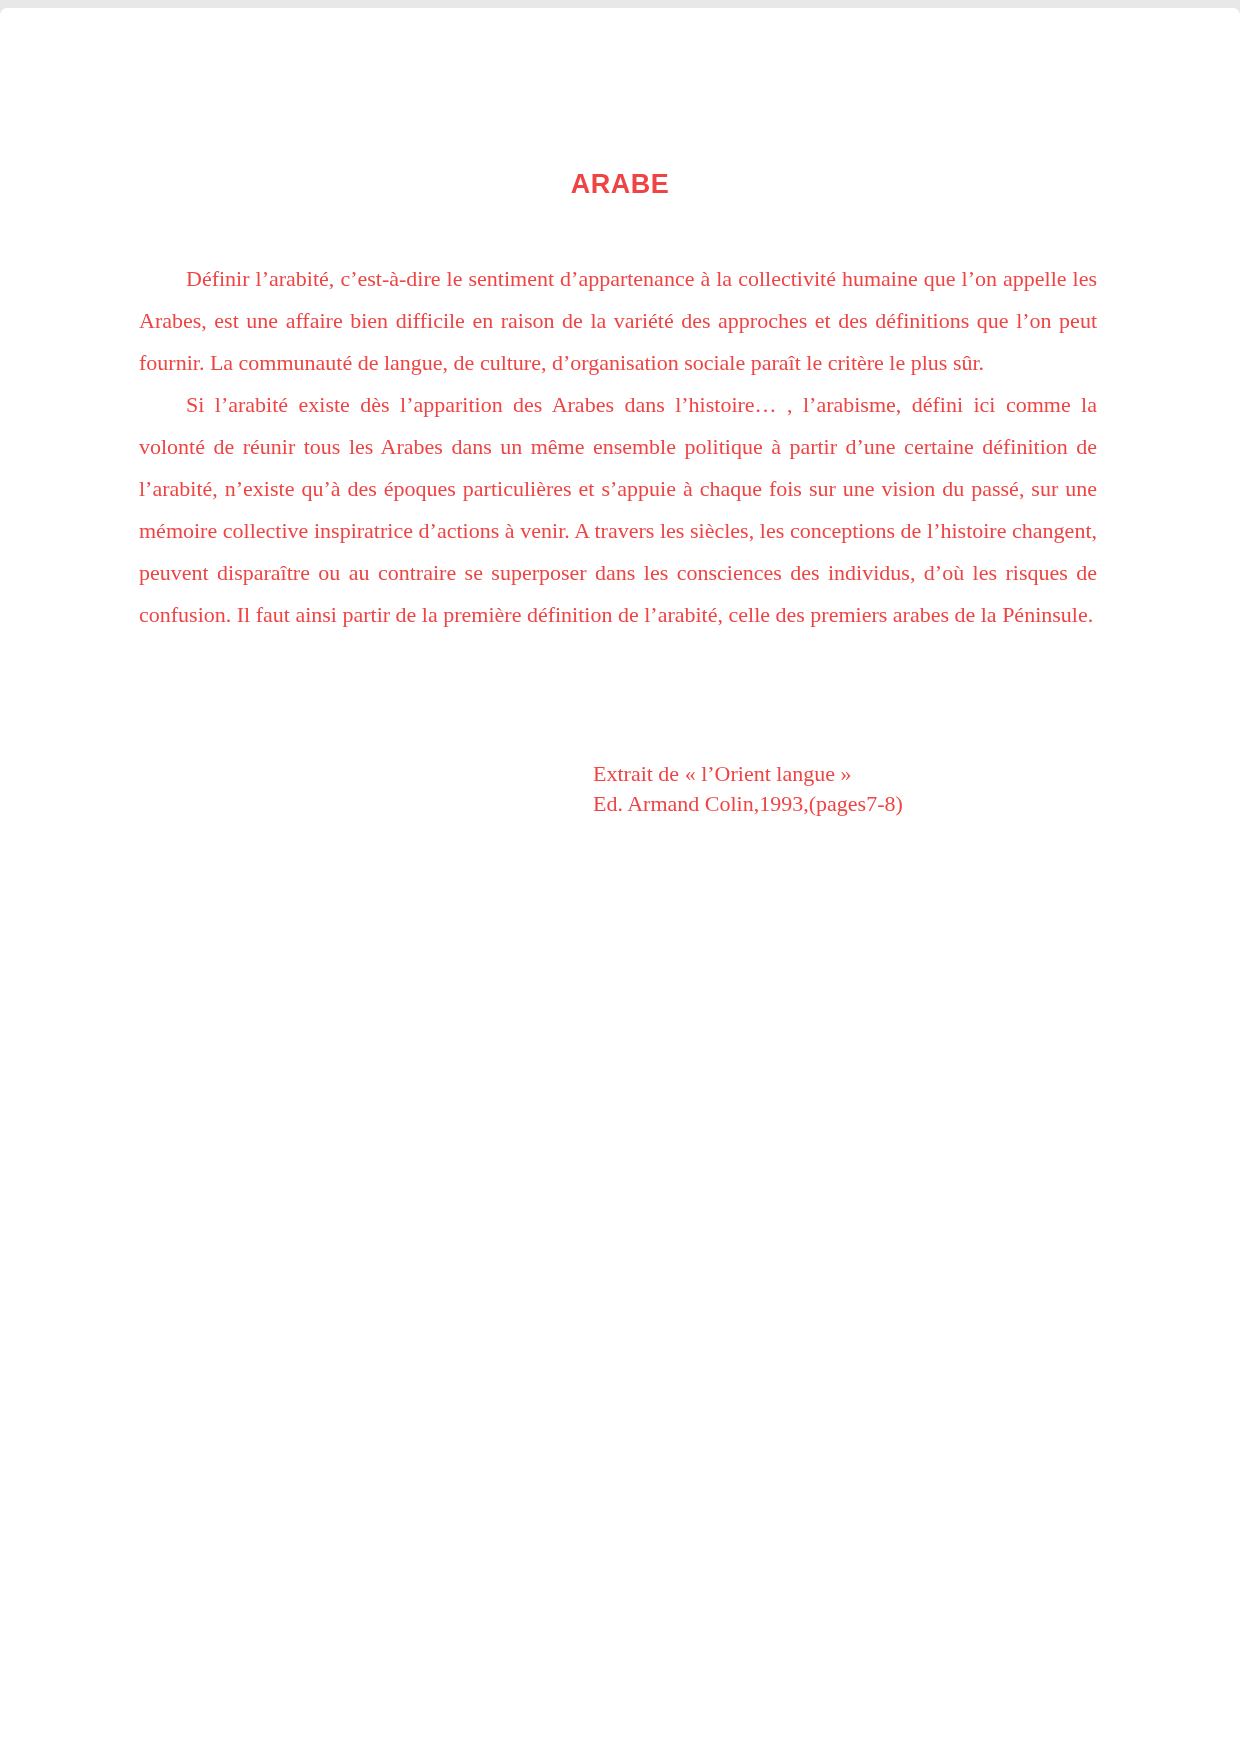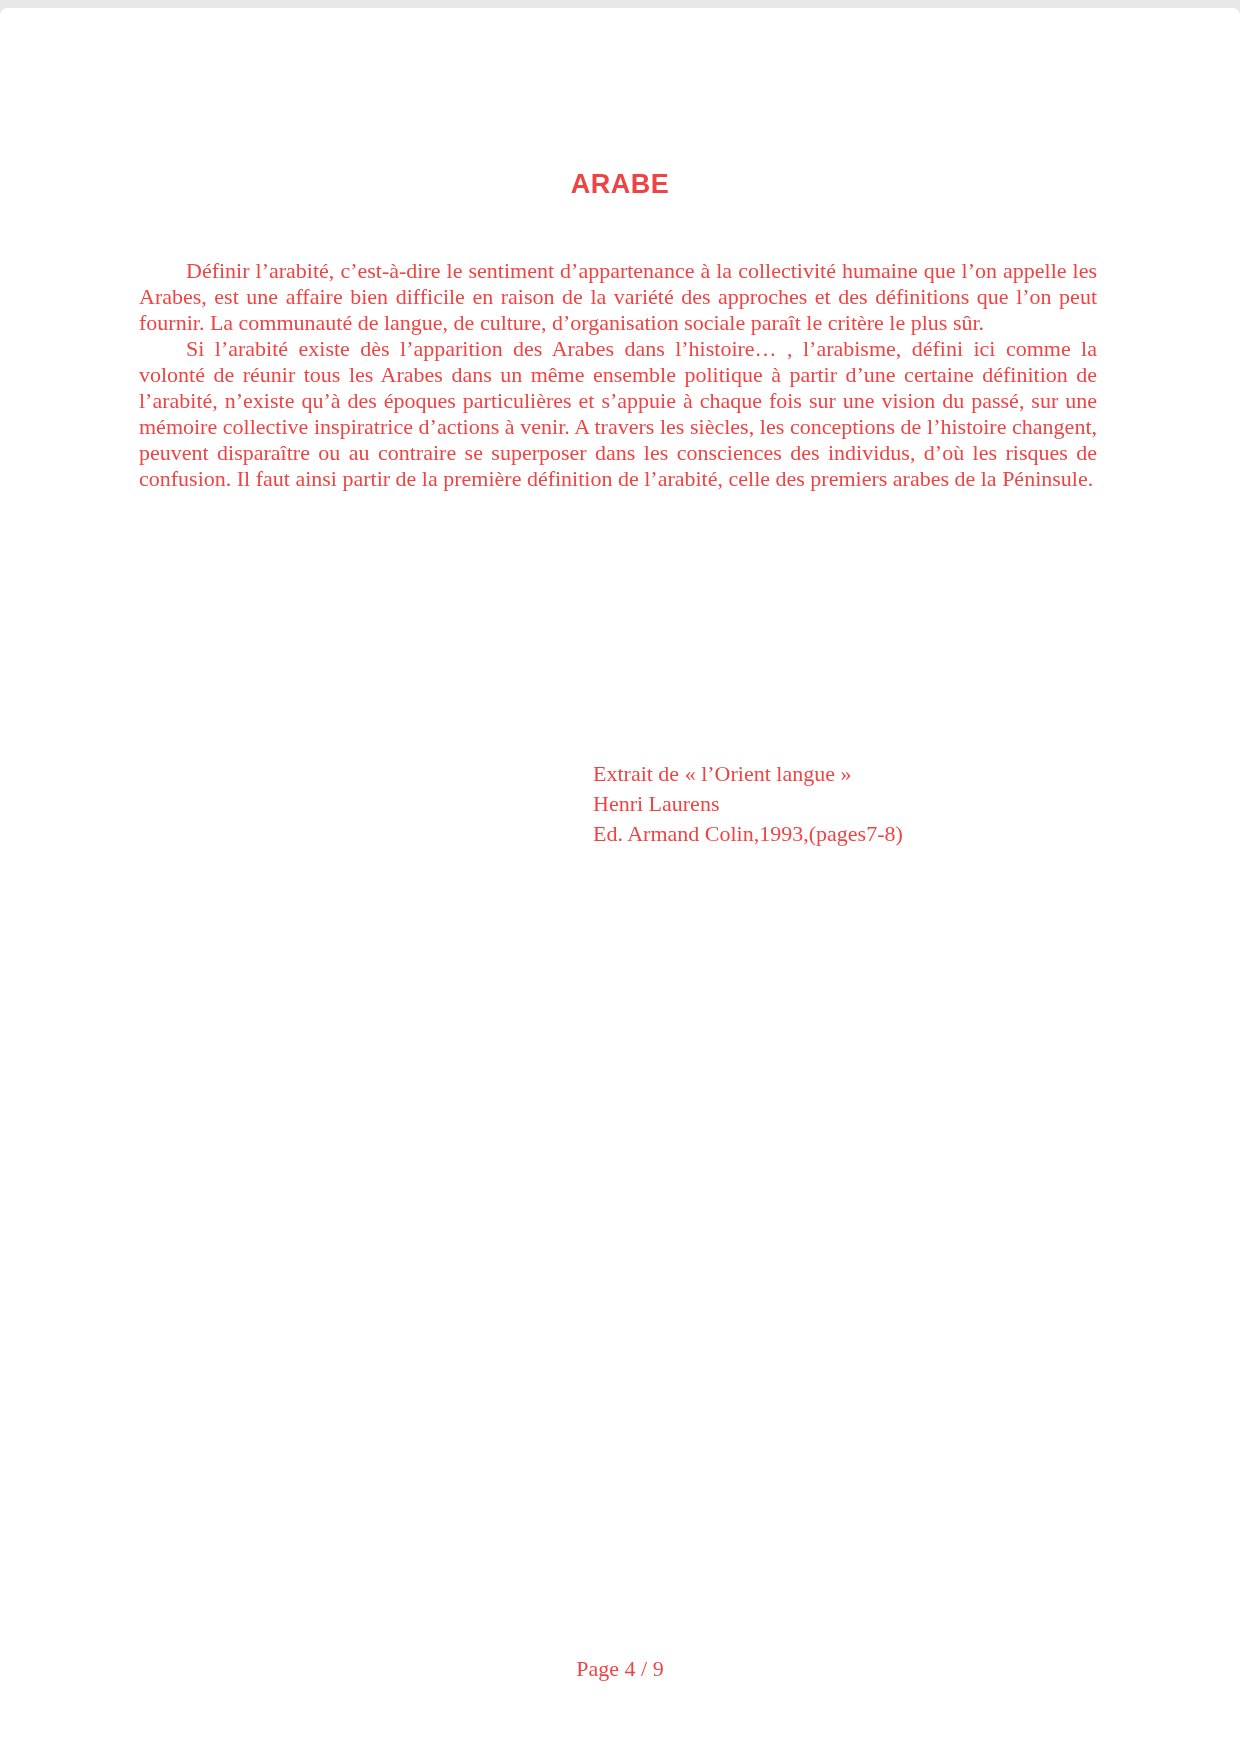--- a/index.html
+++ b/index.html
@@ -28,21 +28,21 @@
     font-weight: bold;
     font-size: 27px;
     letter-spacing: 0.5px;
   }
   .body-text {
     position: absolute;
     left: 139px;
     top: 250px;
     width: 958px;
     font-size: 22px;
-    line-height: 26px;
+    line-height: 42px;
     text-align: justify;
   }
   .body-text p {
     margin: 0;
     text-indent: 47px;
   }
   .citation-block {
     position: absolute;
     left: 593px;
     top: 751px;
@@ -68,19 +68,17 @@
 
   <h1 class="doc-title">ARABE</h1>
 
   <div class="body-text">
     <p>Définir l’arabité, c’est-à-dire le sentiment d’appartenance à la collectivité humaine que l’on appelle les Arabes, est une affaire bien difficile en raison de la variété des approches et des définitions que l’on peut fournir. La communauté de langue, de culture, d’organisation sociale paraît le critère le plus sûr.</p>
     <p>Si l’arabité existe dès l’apparition des Arabes dans l’histoire… , l’arabisme, défini ici comme la volonté de réunir tous les Arabes dans un même ensemble politique à partir d’une certaine définition de l’arabité, n’existe qu’à des époques particulières et s’appuie à chaque fois sur une vision du passé, sur une mémoire collective inspiratrice d’actions à venir. A travers les siècles, les conceptions de l’histoire changent, peuvent disparaître ou au contraire se superposer dans les consciences des individus, d’où les risques de confusion. Il faut ainsi partir de la première définition de l’arabité, celle des premiers arabes de la Péninsule.</p>
   </div>
 
   <div class="citation-block">
     <div>Extrait de « l’Orient langue »</div>
-    <div>Henri Laurens</div>
     <div>Ed. Armand Colin,1993,(pages7-8)</div>
   </div>
 
-  <div class="page-footer">Page 4 / 9</div>
 
 </div>
 
 </body></html>

